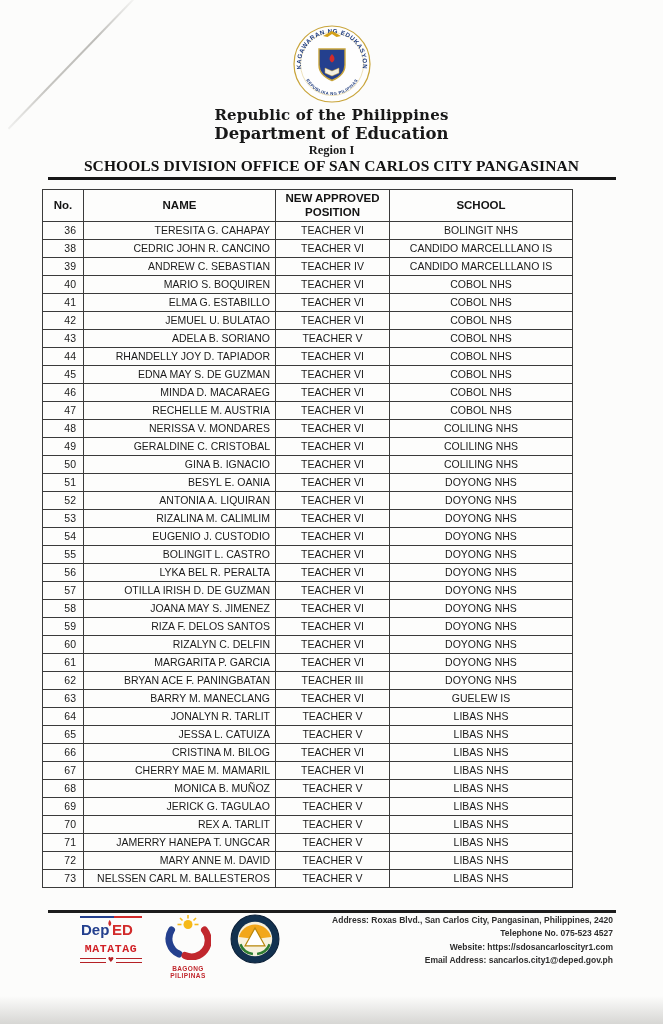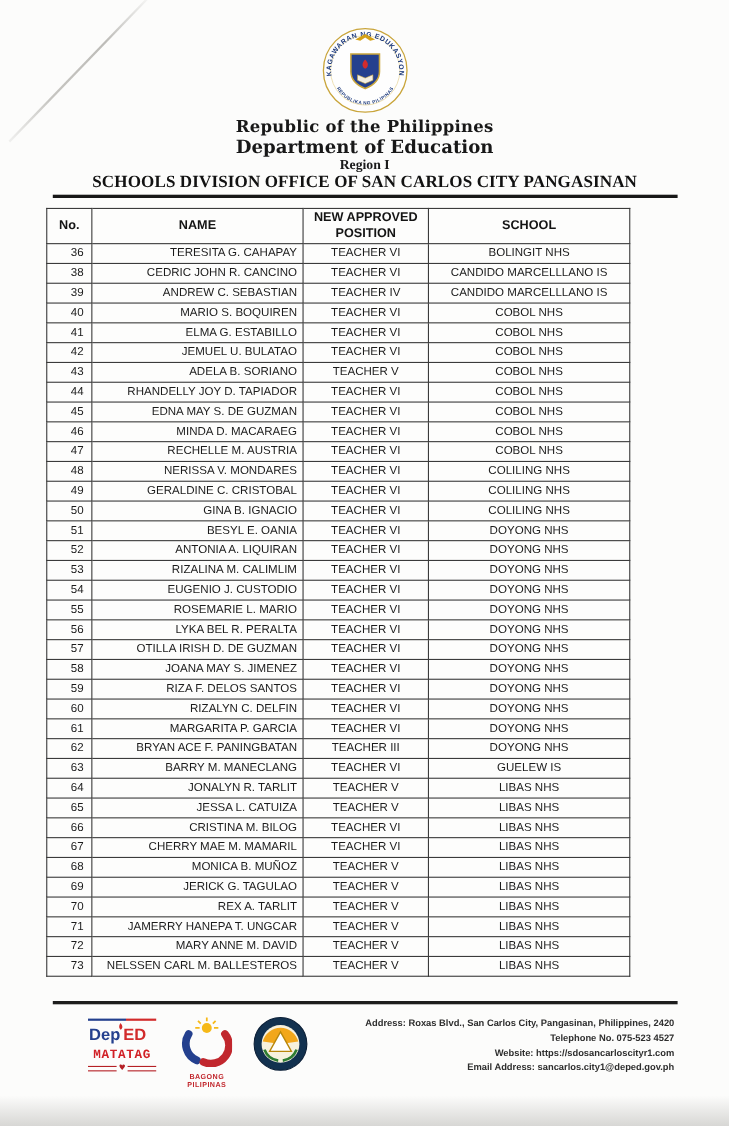--- a/index.html
+++ b/index.html
@@ -49,21 +49,21 @@
   .doc-table td {
     font-size:10.5px; height:17px; line-height:17px; padding:0 5px;
     white-space:nowrap; overflow:hidden; color:#1b1b1b;
   }
   .doc-table td.no     { text-align:right; padding-right:7px; }
   .doc-table td.name   { text-align:right;  padding-left:7px; }
   .doc-table td.pos    { text-align:center; }
   .doc-table td.school { text-align:center; }
   
   .footer-rule { width:568px; height:2.5px; background:#1d1d1d; margin:22px auto 0; }
-  .footer { display:flex; justify-content:space-between; align-items:flex-start; padding:11px 50px 0 76px; }
+  .footer { display:flex; justify-content:space-between; align-items:flex-start; padding:1px 50px 0 76px; }
   .logos { display:flex; gap:11px; align-items:flex-start; }
   .deped-logo { width:70px; text-align:center; }
   .deped-topline { height:2px; margin:2px 4px 1px 4px;
     background:linear-gradient(90deg,#24408e 0 55%, #d22b2b 55% 100%); }
   .matatag { color:#d12026; font-weight:bold; font-size:11.5px; letter-spacing:.6px; line-height:12px;
     font-family:Liberation Mono, monospace; }
   .matatag-lines { display:flex; align-items:center; gap:2px; margin:2px 4px 0 4px; }
   .matatag-lines .seg { flex:1; height:3px; border-top:1px solid #b52025; border-bottom:1px solid #b52025; }
   .matatag-lines .heart { color:#b52025; font-size:7px; line-height:7px; font-family:"DejaVu Sans", sans-serif; }
   .bagong-logo { width:62px; text-align:center; }
@@ -224,21 +224,21 @@
           <td class="school">DOYONG NHS</td>
         </tr>
         <tr>
           <td class="no">54</td>
           <td class="name">EUGENIO J. CUSTODIO</td>
           <td class="pos">TEACHER VI</td>
           <td class="school">DOYONG NHS</td>
         </tr>
         <tr>
           <td class="no">55</td>
-          <td class="name">ROSEMARIE L. MARIO</td>
+          <td class="name">BOLINGIT L. CASTRO</td>
           <td class="pos">TEACHER VI</td>
           <td class="school">DOYONG NHS</td>
         </tr>
         <tr>
           <td class="no">56</td>
           <td class="name">LYKA BEL R. PERALTA</td>
           <td class="pos">TEACHER VI</td>
           <td class="school">DOYONG NHS</td>
         </tr>
         <tr>

